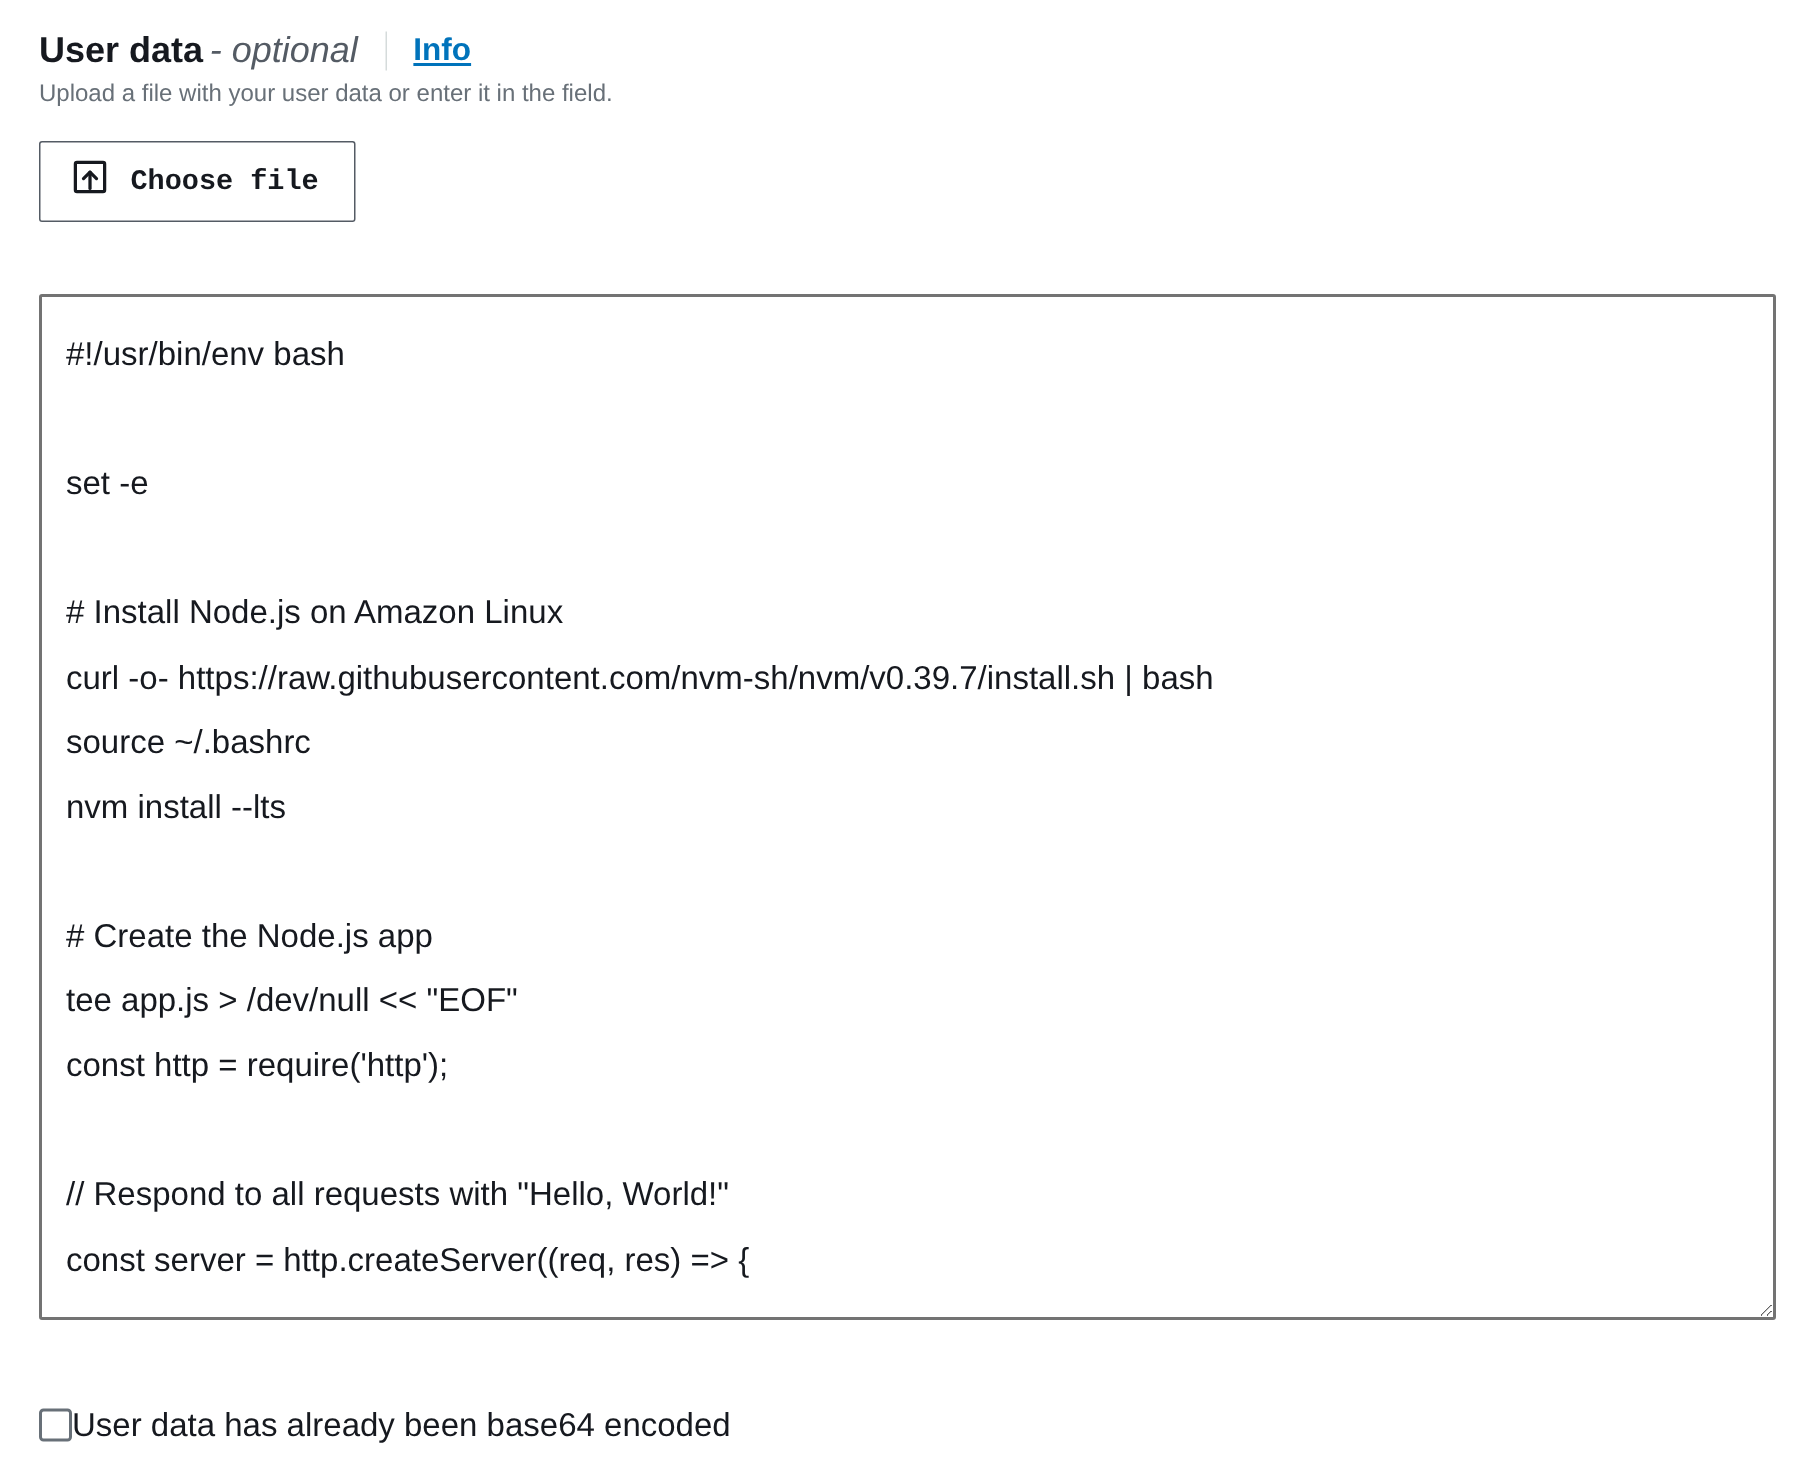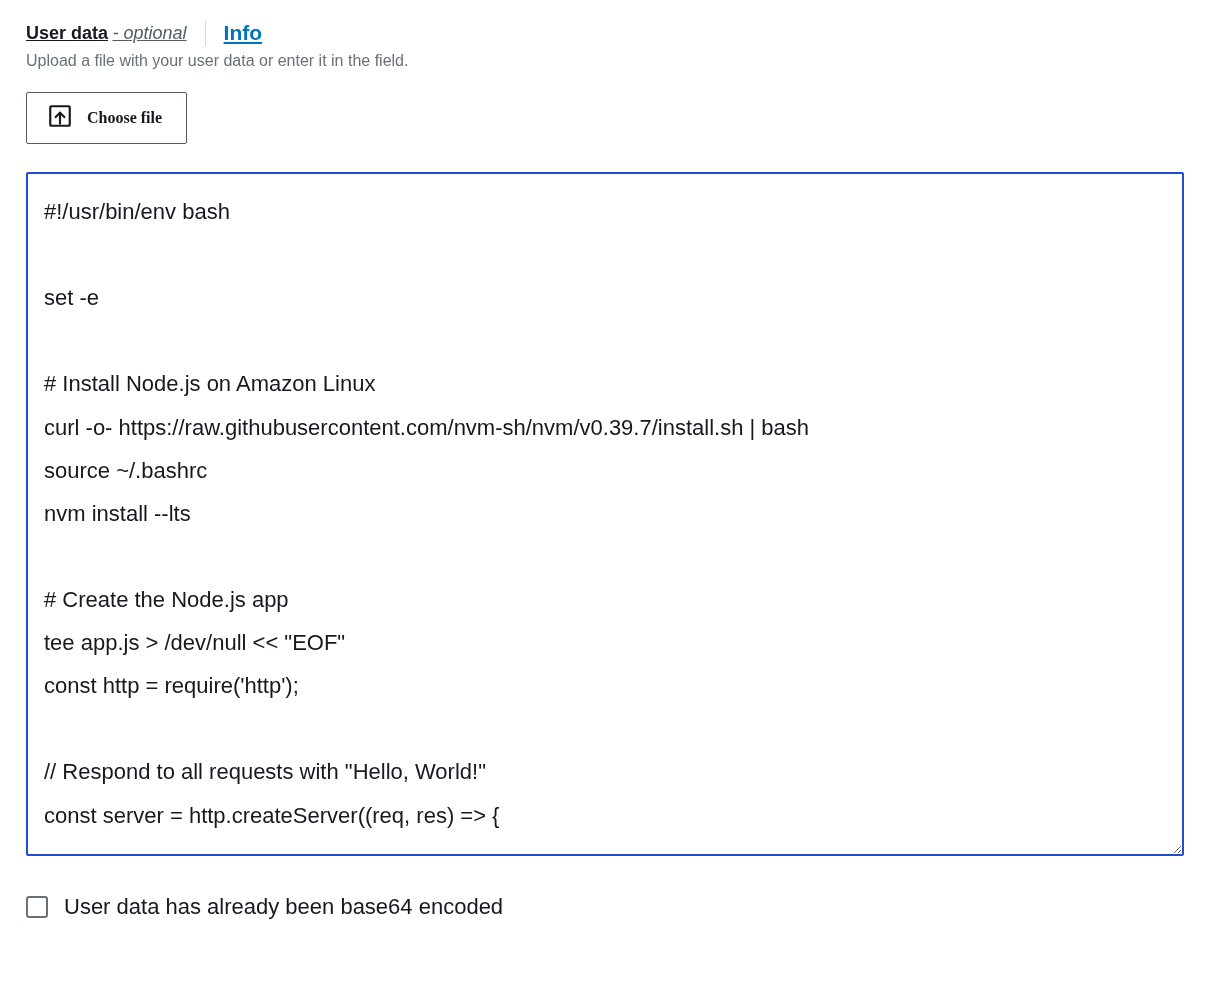--- a/index.html
+++ b/index.html
@@ -10,24 +10,23 @@
       width: 1210px;
       color: #16191f;
     }
     .header-row {
       display: flex;
       align-items: center;
       gap: 16px;
       margin-bottom: 6px;
     }
     .title {
-      font-size: 18px;
+      font-size: 24px;
       font-weight: 700;
       color: #16191f;
-      text-decoration: underline;
     }
     .optional {
       font-style: italic;
       font-weight: 400;
       color: #545b64;
     }
     .vdiv {
       width: 1px;
       height: 26px;
       background: #d5dbdb;
@@ -47,51 +46,50 @@
     }
     .choose-btn {
       display: inline-flex;
       align-items: center;
       gap: 14px;
       border: 1px solid #545b64;
       background: #ffffff;
       color: #16191f;
       border-radius: 2px;
       padding: 10px 24px 10px 20px;
-      font-size: 16px;
+      font-size: 19px;
       font-weight: 700;
       cursor: pointer;
-      font-family: Liberation Serif, serif;
-      margin-bottom: 28px;
+      font-family: Liberation Mono, monospace;
+      margin-bottom: 48px;
     }
     .choose-btn svg {
       width: 26px;
       height: 26px;
       flex-shrink: 0;
     }
     .userdata-textarea {
       width: 100%;
       height: 684px;
-      border: 2px solid #1d4ed8;
+      border: 2px solid #737373;
       border-radius: 2px;
       padding: 16px 16px;
       font-family: inherit;
       font-size: 22px;
       line-height: 1.96;
       color: #16191f;
       resize: both;
       overflow-y: hidden;
       outline: none;
       white-space: pre;
     }
     .checkbox-row {
       display: flex;
       align-items: center;
-      gap: 16px;
-      margin-top: 34px;
+      margin-top: 52px;
     }
     .cb {
       width: 22px;
       height: 22px;
       border: 2px solid #687078;
       border-radius: 3px;
       cursor: pointer;
       flex-shrink: 0;
       background: #fff;
     }

